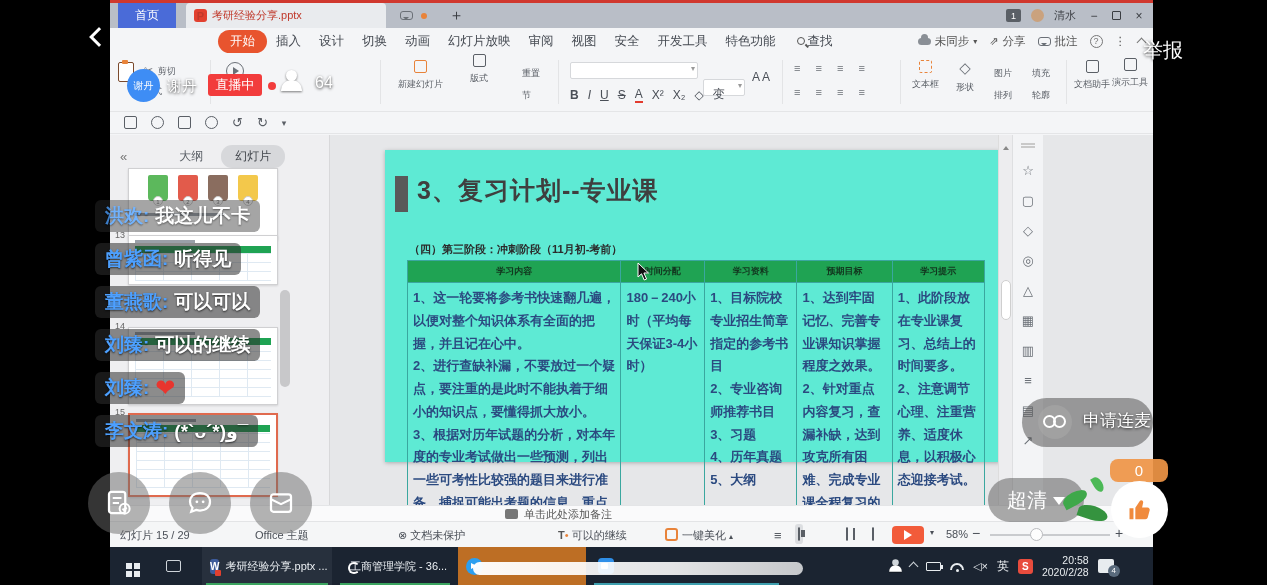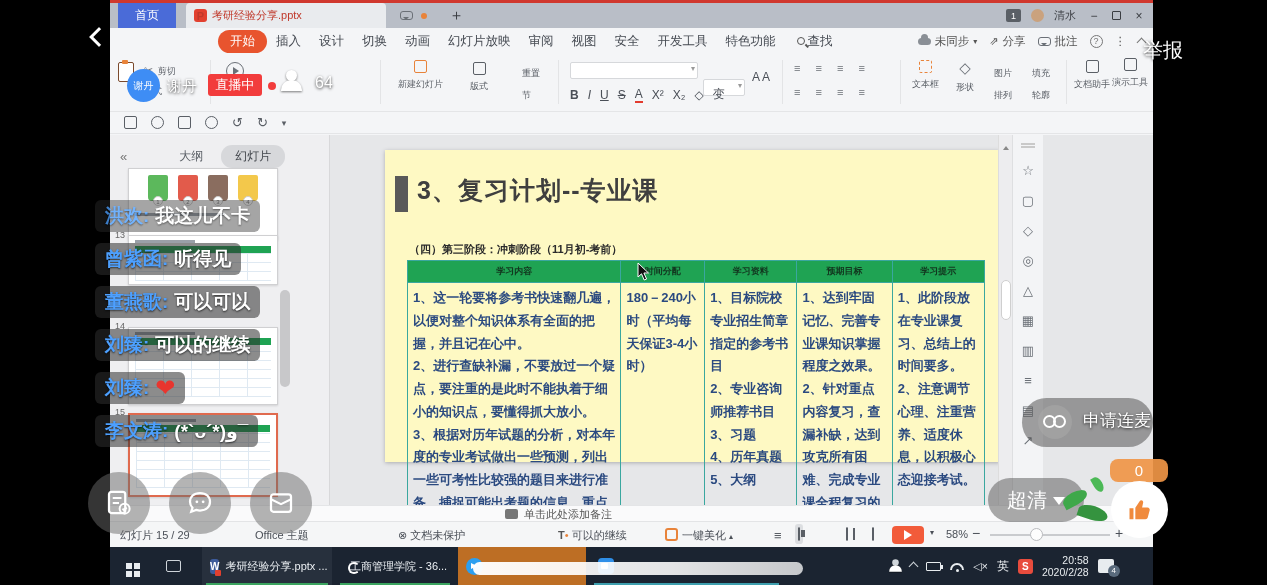--- a/index.html
+++ b/index.html
@@ -61,21 +61,21 @@
   .mini-green{height:7px;background:#1fa353;margin:3px 6px 0 6px;}
   .mini-grid{margin:0 6px;height:40px;background:
      repeating-linear-gradient(0deg,#dfe9f2 0 1px,transparent 1px 9px),
      repeating-linear-gradient(90deg,#dfe9f2 0 1px,transparent 1px 28px);}
   .mini-title{height:3px;background:#9aa0a8;margin:4px 10px 2px 6px;width:60px;}
   .ribbons{display:flex;gap:10px;justify-content:center;margin-top:6px;}
   .rb{width:20px;height:26px;border-radius:2px 2px 4px 4px;position:relative;}
   .rb i{position:absolute;left:5px;bottom:-5px;width:10px;height:10px;border-radius:50%;background:#fff;border:1px solid #ccc;font-style:normal;font-size:6px;color:#777;text-align:center;line-height:10px;}
   .pscroll{position:absolute;left:170px;top:155px;width:10px;height:97px;background:#c8c8ca;border-radius:5px;}
   
-  .slide{position:absolute;left:275px;top:15px;width:615px;height:312px;background:#fef9c3;box-shadow:0 1px 4px rgba(0,0,0,.25);}
+  .slide{position:absolute;left:275px;top:15px;width:615px;height:312px;background:#5eead4;box-shadow:0 1px 4px rgba(0,0,0,.25);}
   .s-block{position:absolute;left:10px;top:26px;width:13px;height:36px;background:#595959;}
   .s-title{position:absolute;left:32px;top:24px;font-size:25px;font-weight:700;color:#3f3f3f;letter-spacing:1px;}
   .s-sub{position:absolute;left:24px;top:92px;font-size:11px;font-weight:700;color:#2b2b2b;}
   .s-table{position:absolute;left:22px;top:110px;width:578px;border-collapse:collapse;}
   .s-table th{background:#1fa353;color:#12371f;font-size:9px;font-weight:700;padding:4px 2px;border:1px solid #3aa79f;}
   .s-table td{border:1px solid #3aa79f;vertical-align:top;padding:4px 5px;font-size:13px;line-height:1.75;color:#2b4a80;white-space:pre-line;font-weight:600;}
   .escroll{position:absolute;left:888px;top:0;width:14px;height:100%;background:#ededef;border-left:1px solid #ddd;}
   .escroll .up{position:absolute;left:4px;top:8px;width:0;height:0;border:3px solid transparent;border-bottom:4px solid #888;}
   .escroll .thumbp{position:absolute;left:2px;top:145px;width:10px;height:40px;background:#fff;border:1px solid #cfcfcf;border-radius:5px;}
   .rtools{position:absolute;left:902px;top:0;width:31px;height:100%;background:#f3f4f6;border-left:1px solid #dedfe1;}
@@ -224,21 +224,21 @@
       <div class="vsep" style="left:100px"></div>
       <div class="abs" style="left:116px;top:8px">
           <div class="playc"></div>
           <div class="rlabel" style="margin-top:3px">开始</div>
         </div>
       <div class="vsep" style="left:270px"></div>
       <div class="abs" style="left:288px;top:6px;text-align:center">
           <div class="qico" style="margin:0 auto;border-color:#e8833a"></div>
           <div class="rlabel" style="margin-top:5px">新建幻灯片</div>
         </div>
-      <div class="abs" style="left:360px;top:8px;text-align:center">
+      <div class="abs" style="left:360px;top:0;text-align:center">
           <div class="qico" style="margin:0 auto"></div>
           <div class="rlabel" style="margin-top:5px">版式</div>
         </div>
       <div class="abs" style="left:412px;top:8px"><span class="rlabel">重置</span></div>
       <div class="abs" style="left:412px;top:30px"><span class="rlabel">节</span></div>
       <div class="vsep" style="left:448px"></div>
       <div class="ffield abs" style="left:460px;top:8px;width:128px"></div>
       <div class="ffield abs" style="left:593px;top:8px;width:42px"></div>
       <div class="abs" style="left:642px;top:16px;font-size:12px;color:#4a4f57">A A</div>
       <div class="abs" style="left:460px;top:32px;display:flex;align-items:center">

